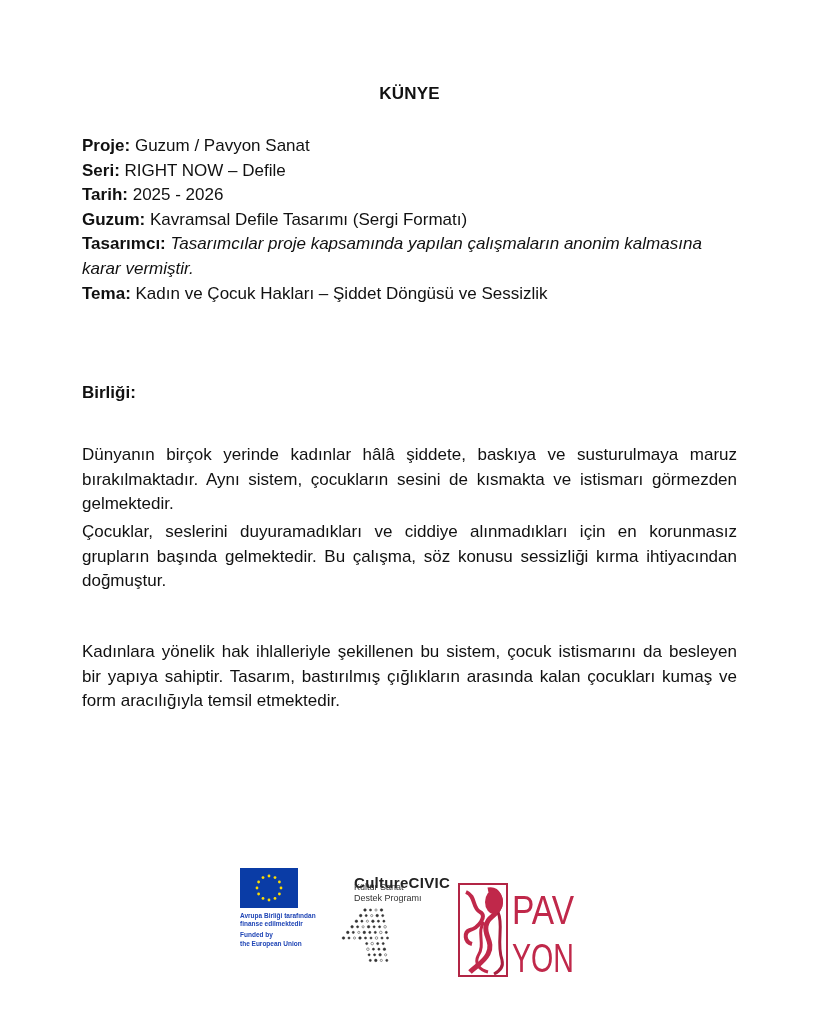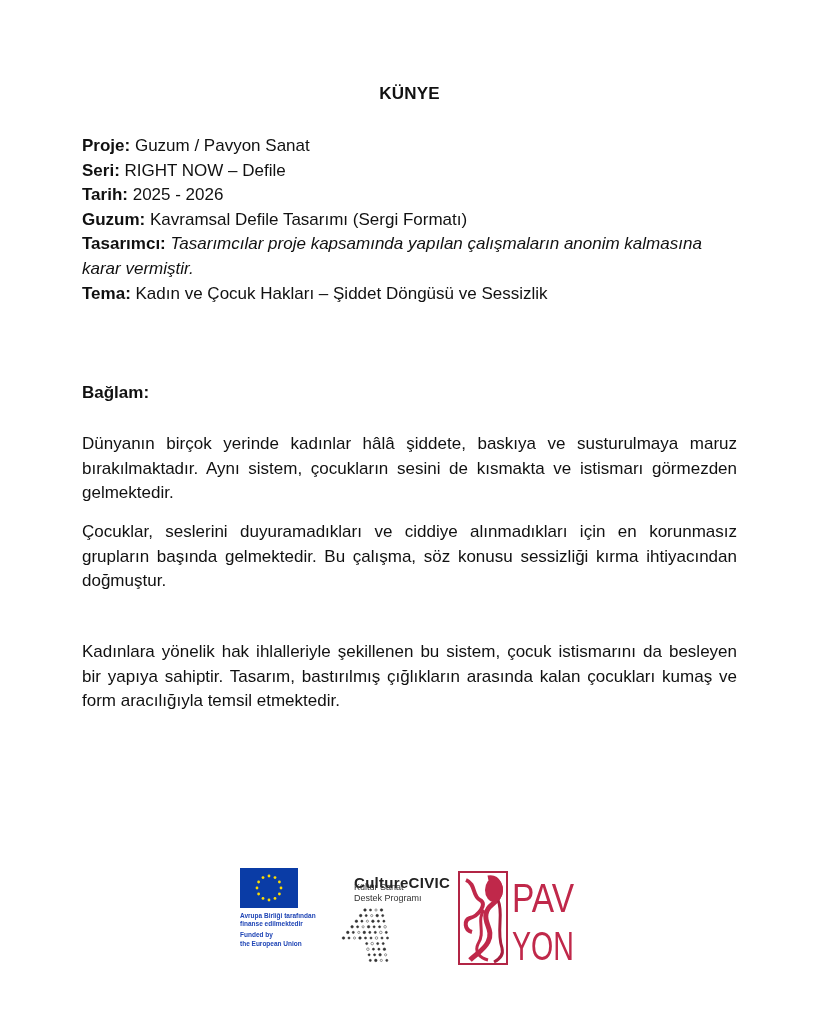--- a/index.html
+++ b/index.html
@@ -13,39 +13,39 @@
   .meta i { font-style:italic; }
   .section { position:absolute; left:82px; font-weight:bold; font-size:17px; }
   .para { position:absolute; left:82px; width:655px; font-size:17px; line-height:24.5px;
           text-align:justify; margin:0; }
   .logos { position:absolute; top:862px; left:236px; width:360px; height:120px; }
   .eu { position:absolute; left:4px; top:6px; width:58px; height:40px; background:#0a3ca6; }
   .eu-text { position:absolute; left:4px; top:50px; font-size:6.5px; line-height:8.2px; color:#1f45b5; font-weight:bold; white-space:nowrap; }
   .cc-title { position:absolute; left:118px; top:12px; font-size:15px; font-weight:bold; color:#222; letter-spacing:0.3px;}
   .cc-sub { position:absolute; left:118px; top:20px; font-size:9px; line-height:10.5px; color:#333; }
   .cc-dots { position:absolute; left:88px; top:44px; }
-  .pav { position:absolute; left:222px; top:8px; }
+  .pav { position:absolute; left:222px; top:20px; }
 </style>
 </head>
 <body>
 
 <div class="title">KÜNYE</div>
 
 <div class="meta">
   <div class="row"><b>Proje:</b><span> Guzum / Pavyon Sanat</span></div>
   <div class="row"><b>Seri:</b><span> RIGHT NOW – Defile</span></div>
   <div class="row"><b>Tarih:</b><span> 2025 - 2026</span></div>
   <div class="row"><b>Guzum:</b><span> Kavramsal Defile Tasarımı (Sergi Formatı)</span></div>
   <div class="row"><b>Tasarımcı:</b><i> Tasarımcılar proje kapsamında yapılan çalışmaların anonim kalmasına karar vermiştir.</i></div>
   <div class="row"><b>Tema:</b><span> Kadın ve Çocuk Hakları – Şiddet Döngüsü ve Sessizlik</span></div>
 </div>
 
-<div class="section" style="top:383px;">Bağlam:</div>
+<div class="section" style="top:383px;">Birliği:</div>
 
-<p class="para" style="top:432px;">Dünyanın birçok yerinde kadınlar hâlâ şiddete, baskıya ve susturulmaya maruz bırakılmaktadır. Aynı sistem, çocukların sesini de kısmakta ve istismarı görmezden gelmektedir.</p>
+<p class="para" style="top:443px;">Dünyanın birçok yerinde kadınlar hâlâ şiddete, baskıya ve susturulmaya maruz bırakılmaktadır. Aynı sistem, çocukların sesini de kısmakta ve istismarı görmezden gelmektedir.</p>
 <p class="para" style="top:520px;">Çocuklar, seslerini duyuramadıkları ve ciddiye alınmadıkları için en korunmasız grupların başında gelmektedir. Bu çalışma, söz konusu sessizliği kırma ihtiyacından doğmuştur.</p>
 <p class="para" style="top:628px;margin-top:12px;">Kadınlara yönelik hak ihlalleriyle şekillenen bu sistem, çocuk istismarını da besleyen bir yapıya sahiptir. Tasarım, bastırılmış çığlıkların arasında kalan çocukları kumaş ve form aracılığıyla temsil etmektedir.</p>
 
 <div class="logos">
   <div class="eu">
     <svg width="58" height="40" viewBox="0 0 58 40">
       <g fill="#ffdd00">
         <circle cx="29" cy="8" r="1.4"></circle>
           <circle cx="35" cy="9.6" r="1.4"></circle>
           <circle cx="39.4" cy="14" r="1.4"></circle>

